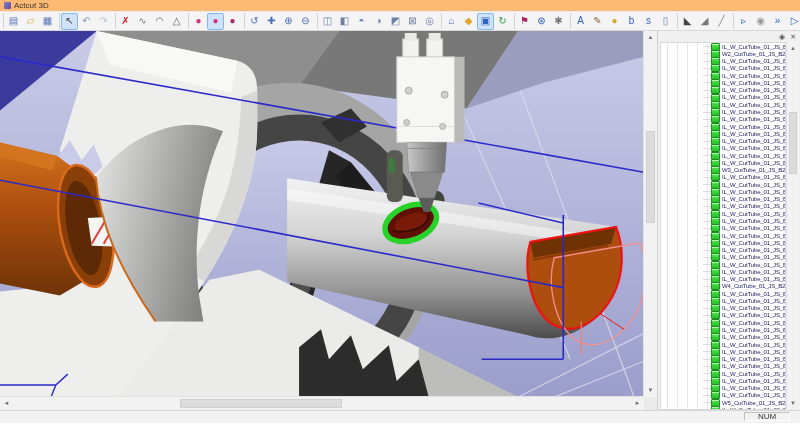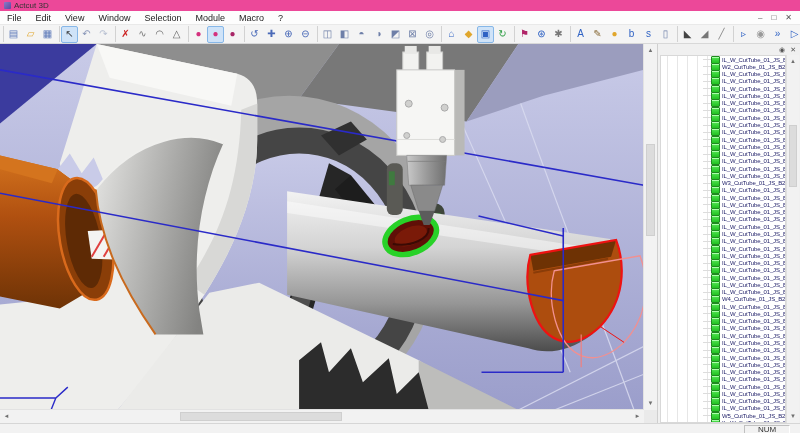--- a/index.html
+++ b/index.html
@@ -1,19 +1,19 @@
 <!DOCTYPE html>
 <html><head>
 <meta charset="utf-8">
 <style>
   html,body{margin:0;padding:0;background:#999;}
   #app{width:800px;height:433px;background:#fff;position:relative;overflow:hidden;
        font-family:"Liberation Sans",sans-serif;-webkit-font-smoothing:antialiased;}
   
-  .titlebar{height:11px;background:#ec4899;display:flex;align-items:center;padding-left:4px;gap:3px;}
+  .titlebar{height:11px;background:#fdba74;display:flex;align-items:center;padding-left:4px;gap:3px;}
   .app-icon{width:7px;height:7px;background:linear-gradient(135deg,#8a7ac8,#5b4a9e);border-radius:1px;}
   .title-text{font-size:8px;color:#333;}
   
   .menubar{height:13px;background:#fdfdfd;display:flex;align-items:center;font-size:9px;color:#222;}
   .menu-item{padding:0 7px;cursor:default;}
   .win-controls{margin-left:auto;display:flex;gap:9px;padding-right:8px;font-size:8px;color:#555;}
   .win-controls span{line-height:8px;}
   
   .toolbar{height:18px;background:#f4f4f4;border-top:1px solid #e9e9e9;border-bottom:1px solid #d8d8d8;
            display:flex;align-items:center;padding-left:2px;overflow:hidden;}
@@ -53,37 +53,20 @@
 </head>
 <body>
 
 <div id="app">
 
   <div class="titlebar">
     <div class="app-icon"></div>
     <div class="title-text">Actcut 3D</div>
   </div>
 
-  <div class="menubar">
-    <span id="menu-items" style="display:flex;">
-        <span class="menu-item">File</span>
-        <span class="menu-item">Edit</span>
-        <span class="menu-item">View</span>
-        <span class="menu-item">Window</span>
-        <span class="menu-item">Selection</span>
-        <span class="menu-item">Module</span>
-        <span class="menu-item">Macro</span>
-        <span class="menu-item">?</span>
-      </span>
-    <span class="win-controls">
-      <span>–</span>
-      <span>□</span>
-      <span>✕</span>
-    </span>
-  </div>
 
   <div class="toolbar" id="toolbar">
       <div class="tgroup">
         <div class="ticon" style="color: rgb(91, 120, 184);">▤</div>
         <div class="ticon" style="color: rgb(224, 166, 44);">▱</div>
         <div class="ticon" style="color: rgb(91, 120, 184);">▦</div>
       </div>
       <div class="tgroup">
         <div class="ticon active" style="color: rgb(51, 51, 51);">↖</div>
         <div class="ticon" style="color: rgb(138, 151, 184);">↶</div>

